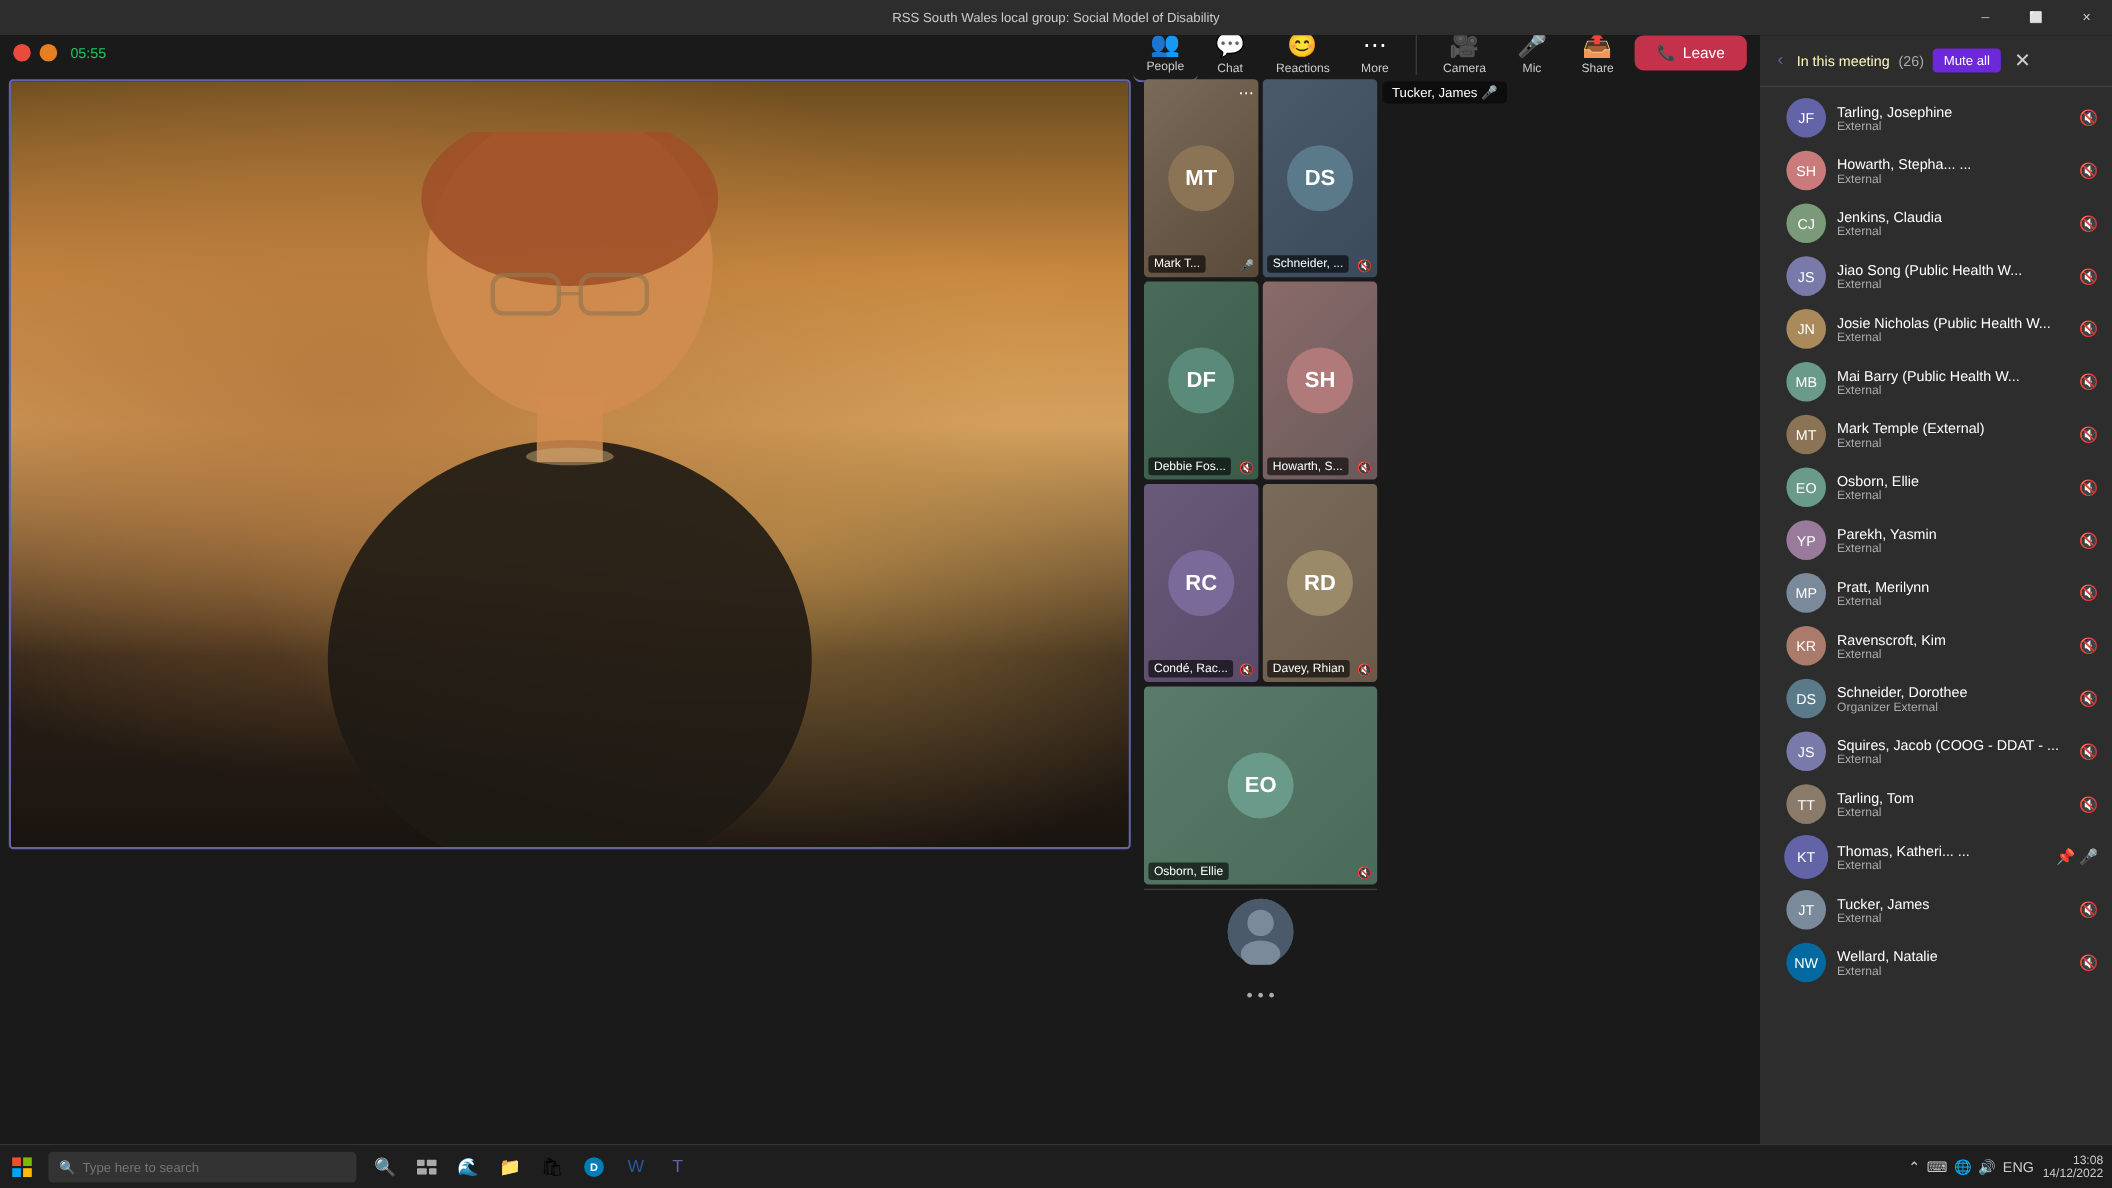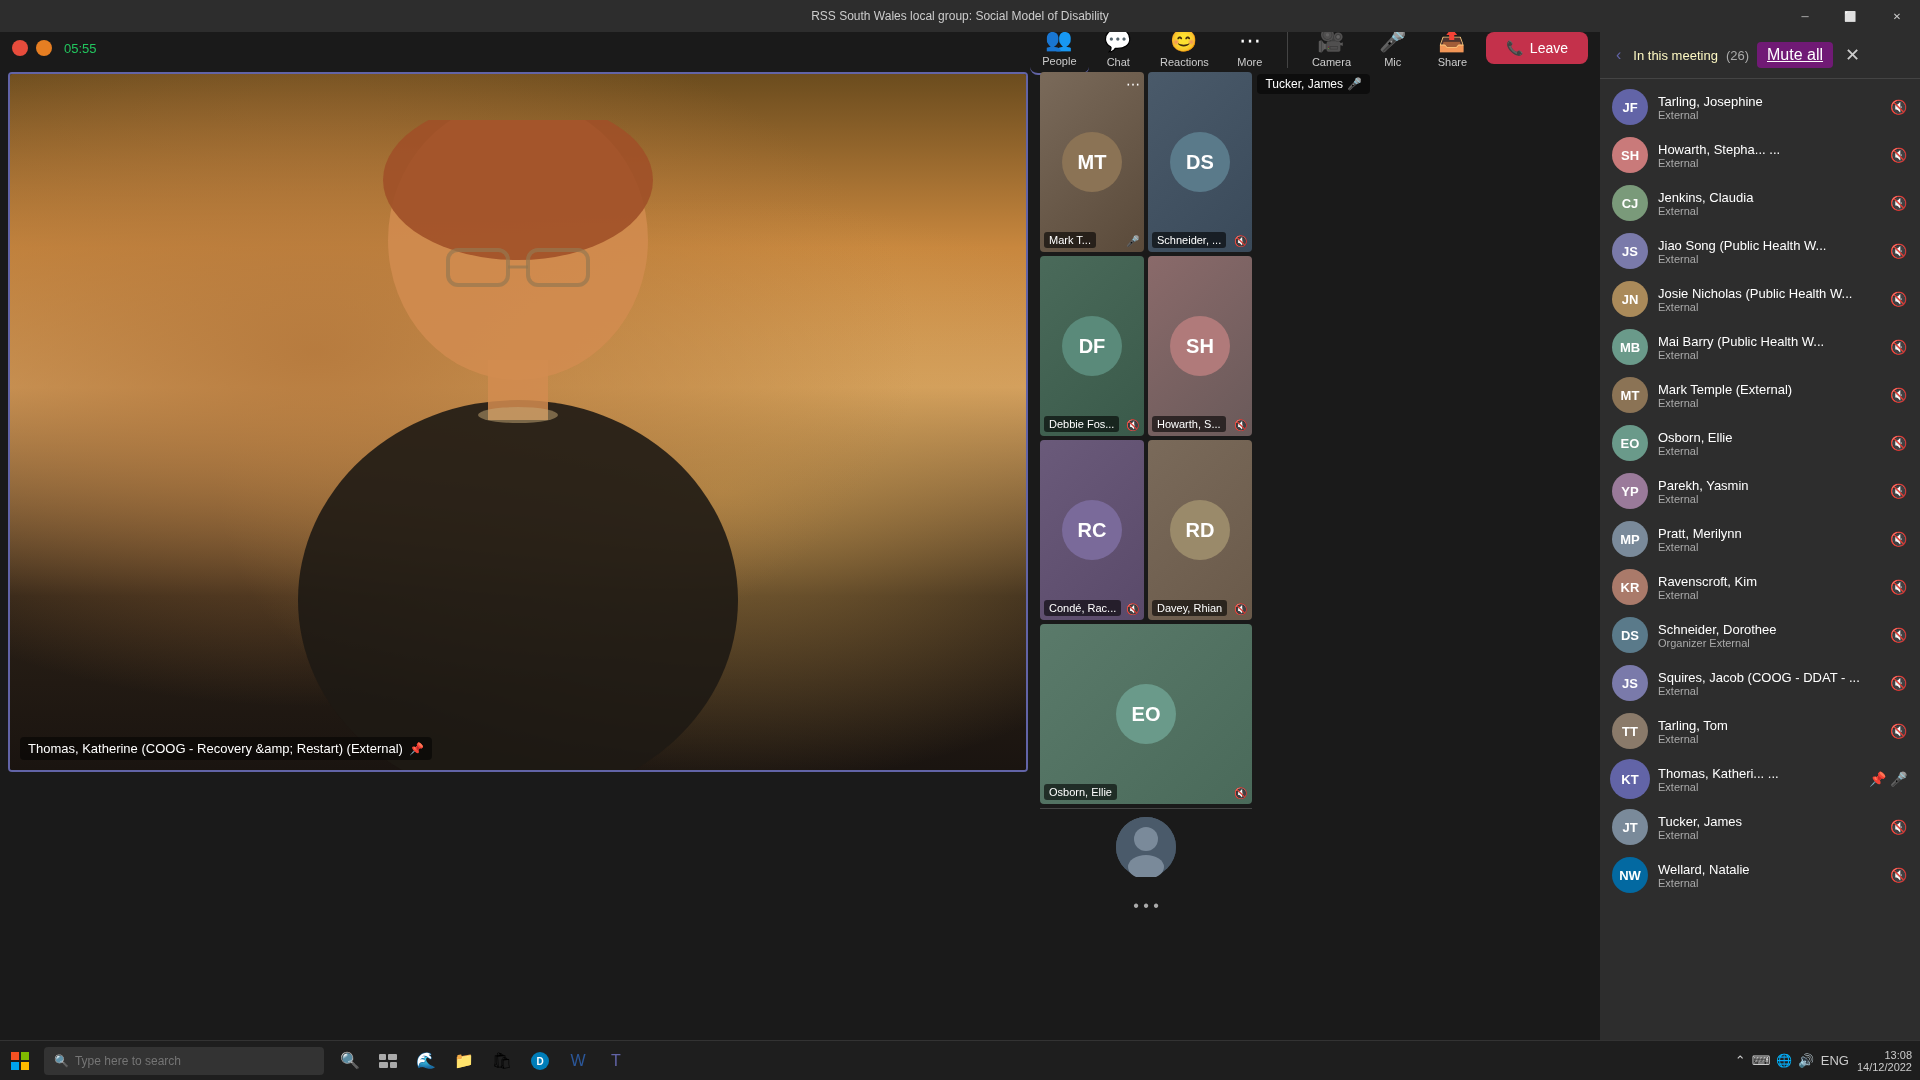--- a/index.html
+++ b/index.html
@@ -269,28 +269,27 @@
       color: #6264a7;
       font-size: 16px;
       cursor: pointer;
       padding: 4px;
     }
     .panel-count {
       color: #aaaaaa;
       font-size: 13px;
     }
     .mute-all-btn {
-      background: #701a75;
+      background: #6d28d9;
       border: none;
       color: white;
       padding: 4px 10px;
       border-radius: 4px;
       cursor: pointer;
-      font-size: 16px;
-      text-decoration: underline;
+      font-size: 12px;
     }
     .close-panel-btn {
       color: #cccccc;
       font-size: 18px;
       cursor: pointer;
       padding: 4px;
     }
     .in-meeting-label {
       color: #fef9c3;
       font-size: 13px;
@@ -311,23 +310,24 @@
       cursor: pointer;
     }
     .participant-avatar {
       width: 36px;
       height: 36px;
       border-radius: 50%;
       display: flex;
       align-items: center;
       justify-content: center;
       font-size: 13px;
-      font-weight: 700;
+      font-weight: 400;
       color: white;
       flex-shrink: 0;
+      margin-left: 12px;
     }
     .participant-info {
       flex: 1;
     }
     .participant-name {
       color: #ffffff;
       font-size: 13px;
     }
     .participant-role {
       color: #aaaaaa;
@@ -550,24 +550,20 @@
           <rect x="310" y="130" width="60" height="35" rx="10" fill="none" stroke="rgba(150,120,80,0.7)" stroke-width="4"></rect>
           <line x1="290" y1="147" x2="310" y2="147" stroke="rgba(150,120,80,0.7)" stroke-width="3"></line>
 
           <ellipse cx="300" cy="480" rx="220" ry="200" fill="rgba(30,25,20,0.9)"></ellipse>
 
           <rect x="270" y="240" width="60" height="60" fill="rgba(210,140,80,0.85)"></rect>
 
           <ellipse cx="300" cy="295" rx="40" ry="8" fill="rgba(200,170,120,0.5)"></ellipse>
         </svg>
 
-        <div class="main-video-label">
-          <span>Thomas, Katherine (COOG - Recovery &amp;amp; Restart) (External)</span>
-          <span class="pin-icon">📌</span>
-        </div>
       </div>
 
       <div class="speaker-label">
         <span>Tucker, James</span>
         <span>🎤</span>
       </div>
 
       <div class="thumbnails-panel">
 
         <div style="display:flex; gap:4px;">

